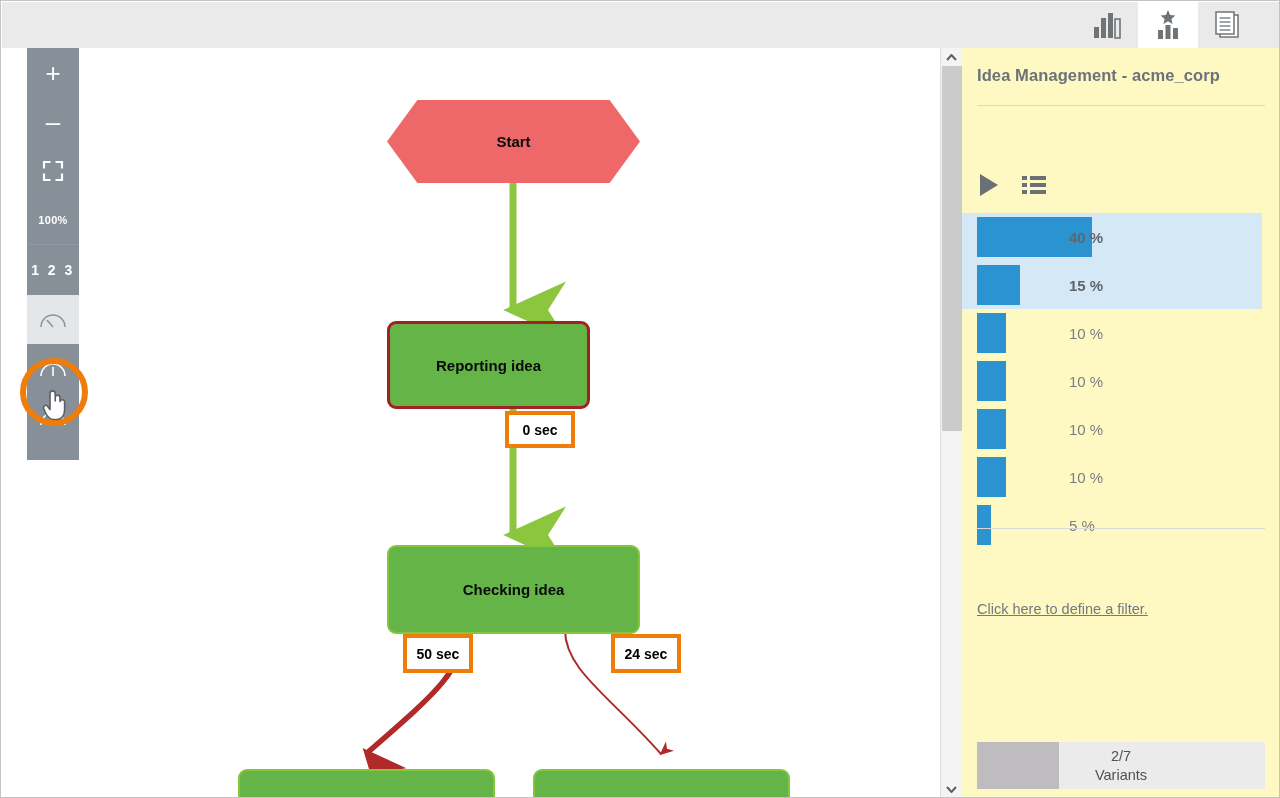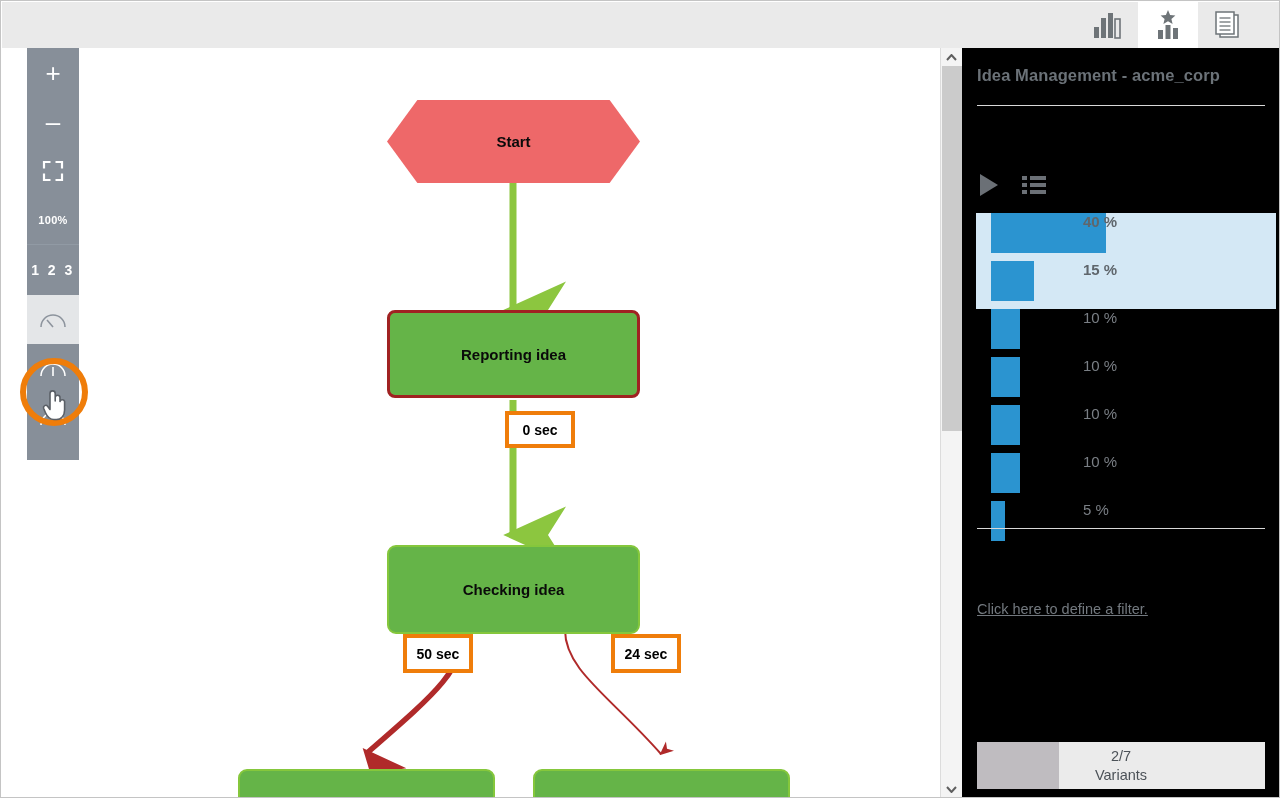--- a/index.html
+++ b/index.html
@@ -128,41 +128,41 @@
   .vs-thumb {
     position: absolute; left: 1px; top: 18px;
     width: 20px; height: 365px;
     background: #cbcbcb; cursor: pointer;
   }
 
   
   .rpanel {
     position: absolute; left: 961px; top: 47px;
     width: 318px; height: 750px;
-    background: #000000;
+    background: #fef9c3;
   }
   .rp-title {
     position: absolute; left: 15px; top: 18px;
     font-size: 16.5px; font-weight: bold; color: #6b7278;
     letter-spacing: .1px;
   }
   .rp-rule {
     position: absolute; left: 15px; width: 288px; height: 1px;
     background: #d8d8d8;
   }
   .rp-icons {
     position: absolute; left: 15px; top: 124px;
     display: flex; align-items: center; gap: 20px;
   }
   .rp-icon { cursor: pointer; display: flex; align-items: center; }
 
   .barlist { position: absolute; left: 0; top: 165px; width: 318px; }
   .barrow {
     position: relative; width: 300px; height: 48px;
-    display: flex; align-items: flex-start; cursor: pointer; margin-left: 14px;
+    display: flex; align-items: center; cursor: pointer;
   }
   .barrow.sel { background: #d4e8f5; }
   .bar { background: #2b94d0; height: 40px; margin-left: 15px; }
   .barpct {
     position: absolute; left: 107px;
     font-size: 15px; color: #7a7f85;
   }
   .barrow.sel .barpct { font-weight: bold; color: #5f666c; }
 
   .rp-filter {
@@ -255,21 +255,21 @@
 
         <path d="M460,582 C460,622 440,640 365,705" stroke="#b02a2a" stroke-width="5.5" fill="none" marker-end="url(#ah-red-thick)"></path>
 
         <path d="M563,582 C563,622 608,648 659,706" stroke="#b02a2a" stroke-width="2" fill="none" marker-end="url(#ah-red-thin)"></path>
       </svg>
 
       <div class="node node-start" style="left:385px; top:52px;">
         <span>Start</span>
       </div>
 
-      <div class="node node-task hl" style="left:385px; top:262px; width:253px; height:88px;border-radius:8px;">
+      <div class="node node-task hl" style="left:385px; top:273px; width:203px; height:88px;">
         <span>Reporting idea</span>
       </div>
 
       <div class="node node-task" style="left:385px; top:497px; width:253px; height:89px;justify-content:center;">
         <span>Checking idea</span>
       </div>
 
       <div class="node node-task" style="left:236px; top:721px; width:257px; height:89px;">
         
       </div>

